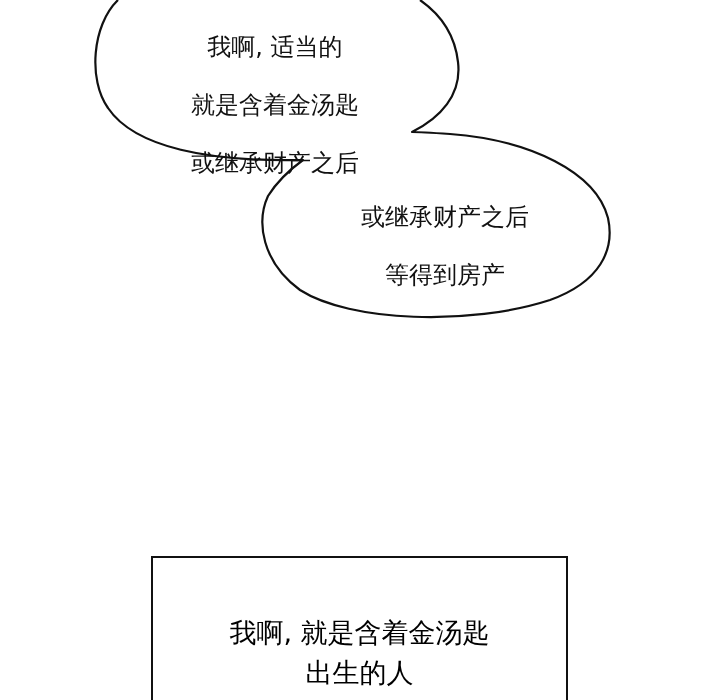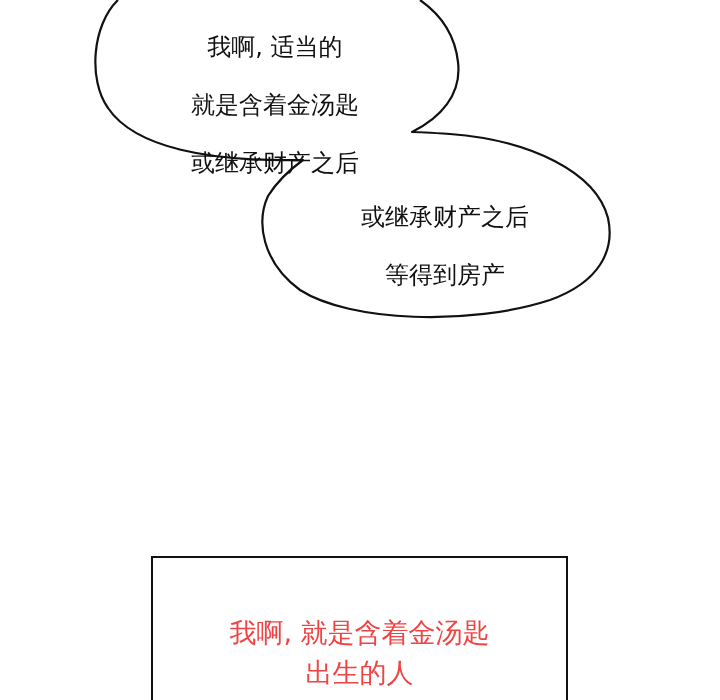--- a/index.html
+++ b/index.html
@@ -53,21 +53,21 @@
       border-bottom: none;
       background: #ffffff;
       box-sizing: border-box;
     }
     .caption-text {
       position: absolute;
       left: 0;
       right: 0;
       top: 55px;
       text-align: center;
-      color: #ef4444;
+      color: #000000;
       font-size: 27px;
       line-height: 40px;
     }
     .caption-text .line {
       display: block;
     }
   </style>
 </head>
 <body>
 

